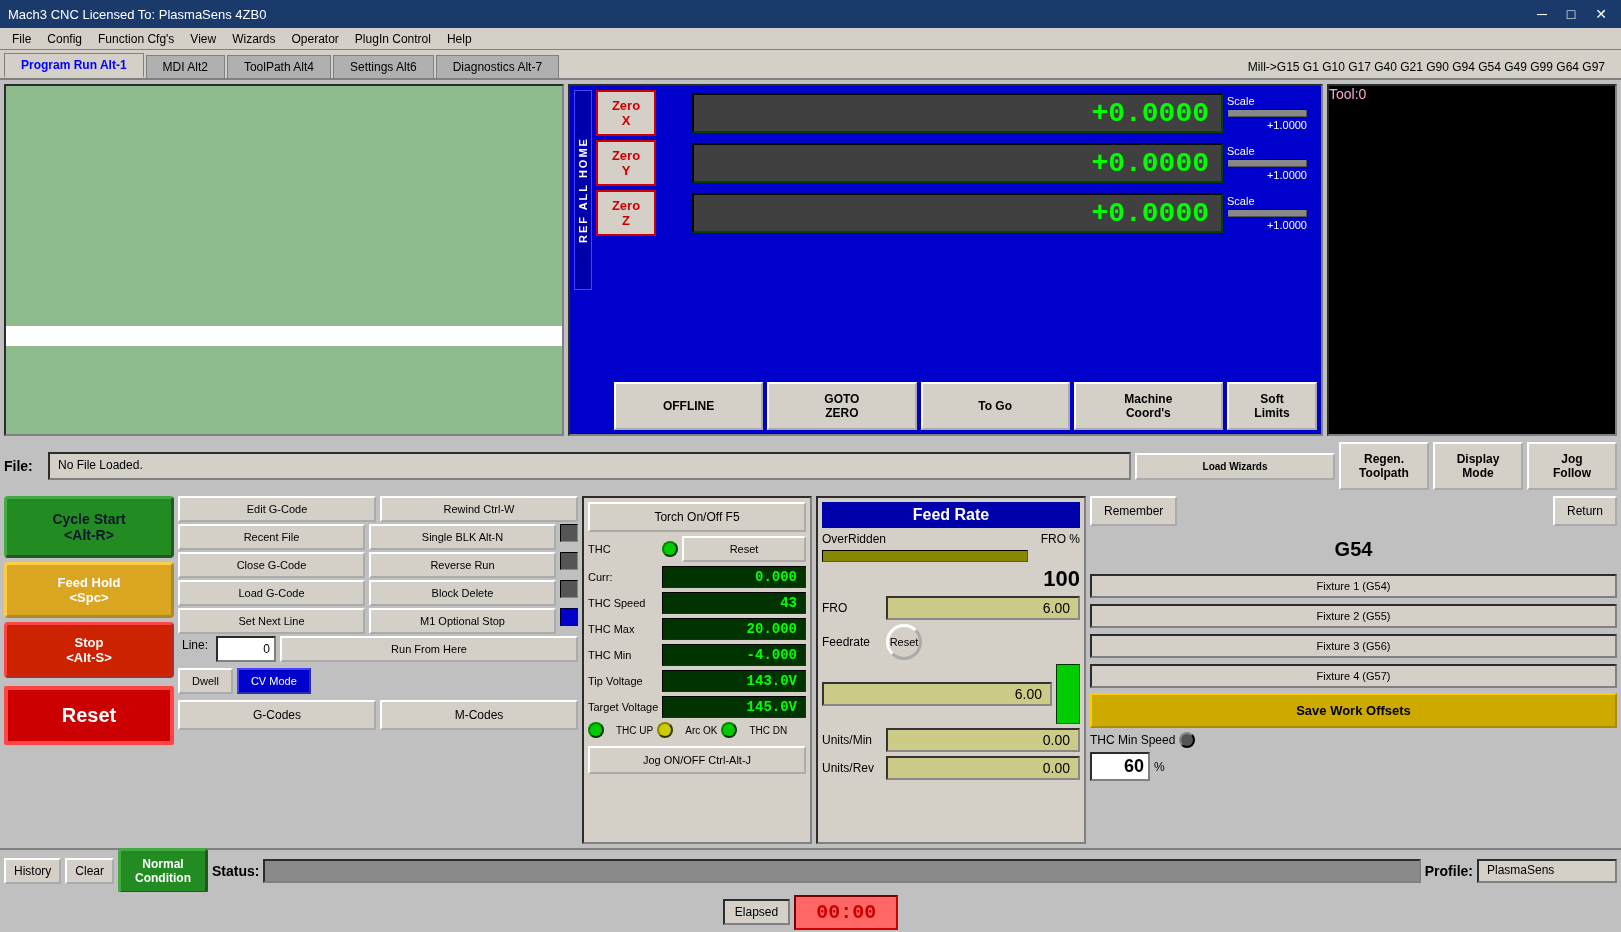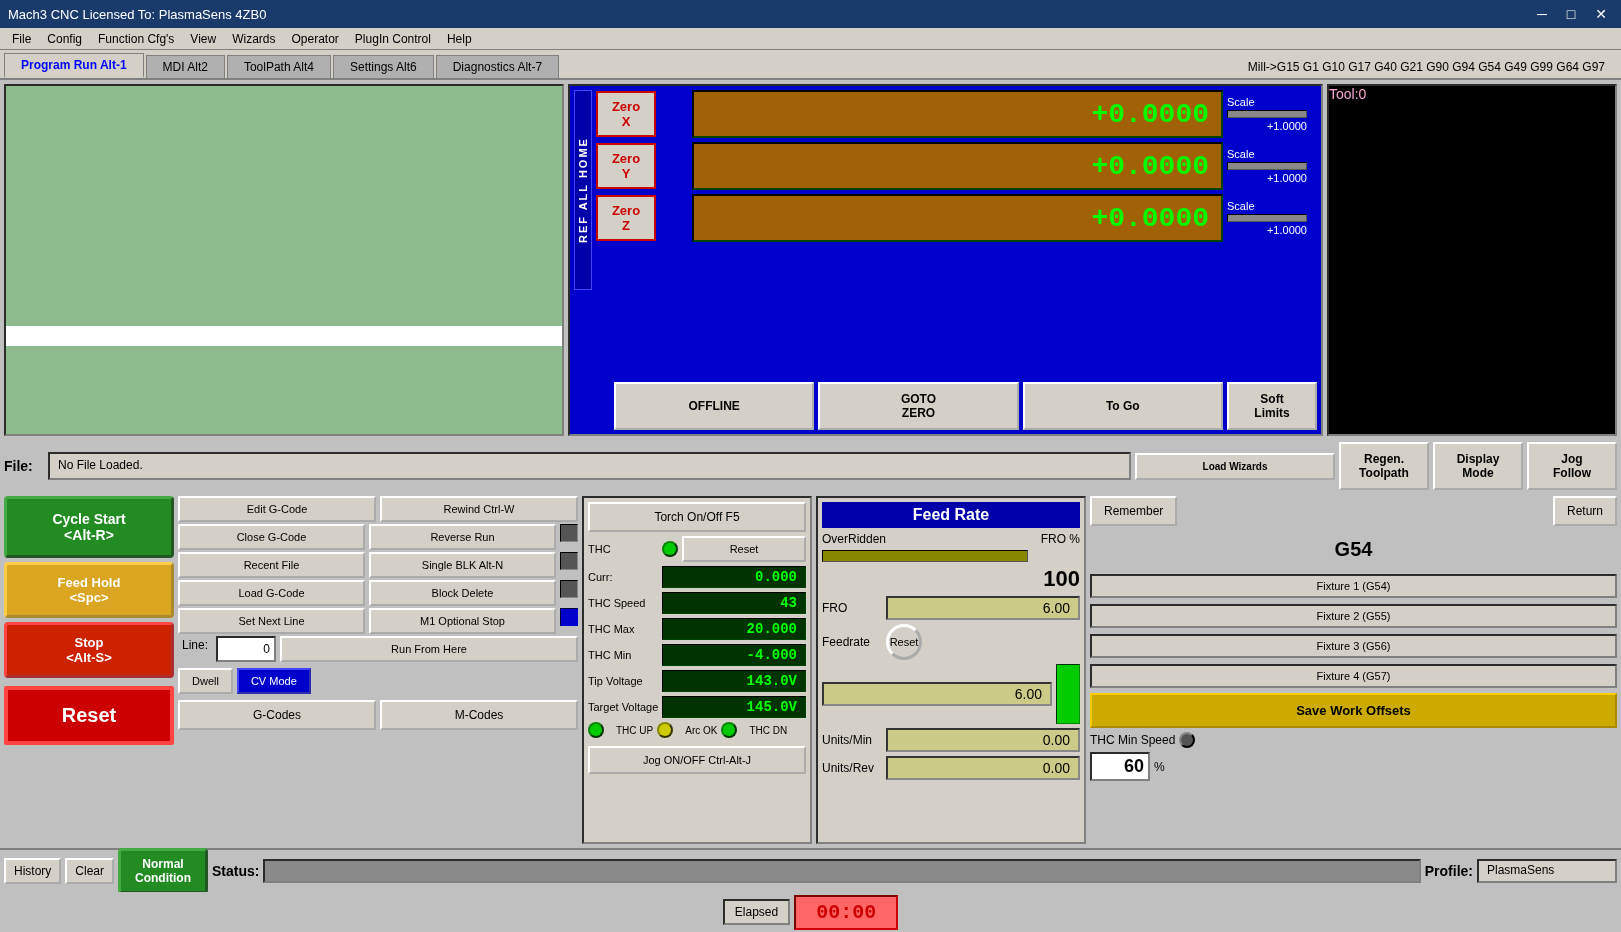--- a/index.html
+++ b/index.html
@@ -149,29 +149,29 @@
       cursor: pointer;
       font-weight: bold;
       font-size: 13px;
       min-width: 60px;
       text-align: center;
       color: #cc0000;
       border: 2px solid #cc0000;
     }
     .dro-value {
       flex: 1;
-      background: #a16207;
+      background: #404040;
       color: #00ff00;
       font-size: 28px;
       font-weight: bold;
       text-align: right;
       padding: 4px 12px;
       font-family: 'Courier New', monospace;
       border: 2px inset #004400;
-      height: 48px;
+      height: 40px;
       display: flex;
       align-items: center;
       justify-content: flex-end;
       margin-left: 32px;
     }
     .dro-scale-col {
       display: flex;
       flex-direction: column;
       align-items: flex-start;
       min-width: 90px;
@@ -282,21 +282,21 @@
       width: 170px;
       display: flex;
       flex-direction: column;
       gap: 4px;
     }
     .cycle-start-btn {
       background: #228B22;
       border: 3px outset #44aa44;
       padding: 12px 8px;
       cursor: pointer;
-      color: #ffffff;
+      color: #0f172a;
       font-weight: bold;
       font-size: 14px;
       text-align: center;
       border-radius: 4px;
     }
     .feed-hold-btn {
       background: #DAA520;
       border: 3px outset #ffcc44;
       padding: 10px 8px;
       cursor: pointer;
@@ -723,20 +723,21 @@
               <div class="scale-bar"></div>
               <span class="scale-value">+1.0000</span>
             </div>
           </div>
         </div>
       </div>
       <div class="dro-bottom-btns">
         <button class="dro-btn">OFFLINE</button>
         <button class="dro-btn">GOTO<br>ZERO</button>
         <button class="dro-btn">To Go</button>
+        <button class="dro-btn">Machine<br>Coord's</button>
         <button class="soft-limits-btn">Soft<br>Limits</button>
       </div>
     </div>
 
     <div class="tool-panel">
       <span>Tool:0</span>
     </div>
   </div>
 
   <div style="display:flex; align-items:center; padding:2px 4px; gap:4px;">
@@ -756,27 +757,27 @@
       <button class="stop-btn">Stop<br>&lt;Alt-S&gt;</button>
       <button class="reset-btn">Reset</button>
     </div>
 
     <div class="mid-controls">
       <div class="mid-btn-row">
         <button class="mid-btn">Edit G-Code</button>
         <button class="mid-btn">Rewind Ctrl-W</button>
       </div>
       <div class="mid-btn-row">
+        <button class="mid-btn">Recent File</button>
+        <button class="mid-btn">Single BLK Alt-N</button>
+        <div class="black-sq"></div>
+      </div>
+      <div class="mid-btn-row">
         <button class="mid-btn">Close G-Code</button>
         <button class="mid-btn">Reverse Run</button>
-        <div class="black-sq"></div>
-      </div>
-      <div class="mid-btn-row">
-        <button class="mid-btn">Recent File</button>
-        <button class="mid-btn">Single BLK Alt-N</button>
         <div class="black-sq"></div>
       </div>
       <div class="mid-btn-row">
         <button class="mid-btn">Load G-Code</button>
         <button class="mid-btn">Block Delete</button>
         <div class="black-sq"></div>
       </div>
       <div class="mid-btn-row">
         <button class="mid-btn">Set Next Line</button>
         <button class="mid-btn">M1 Optional Stop</button>

